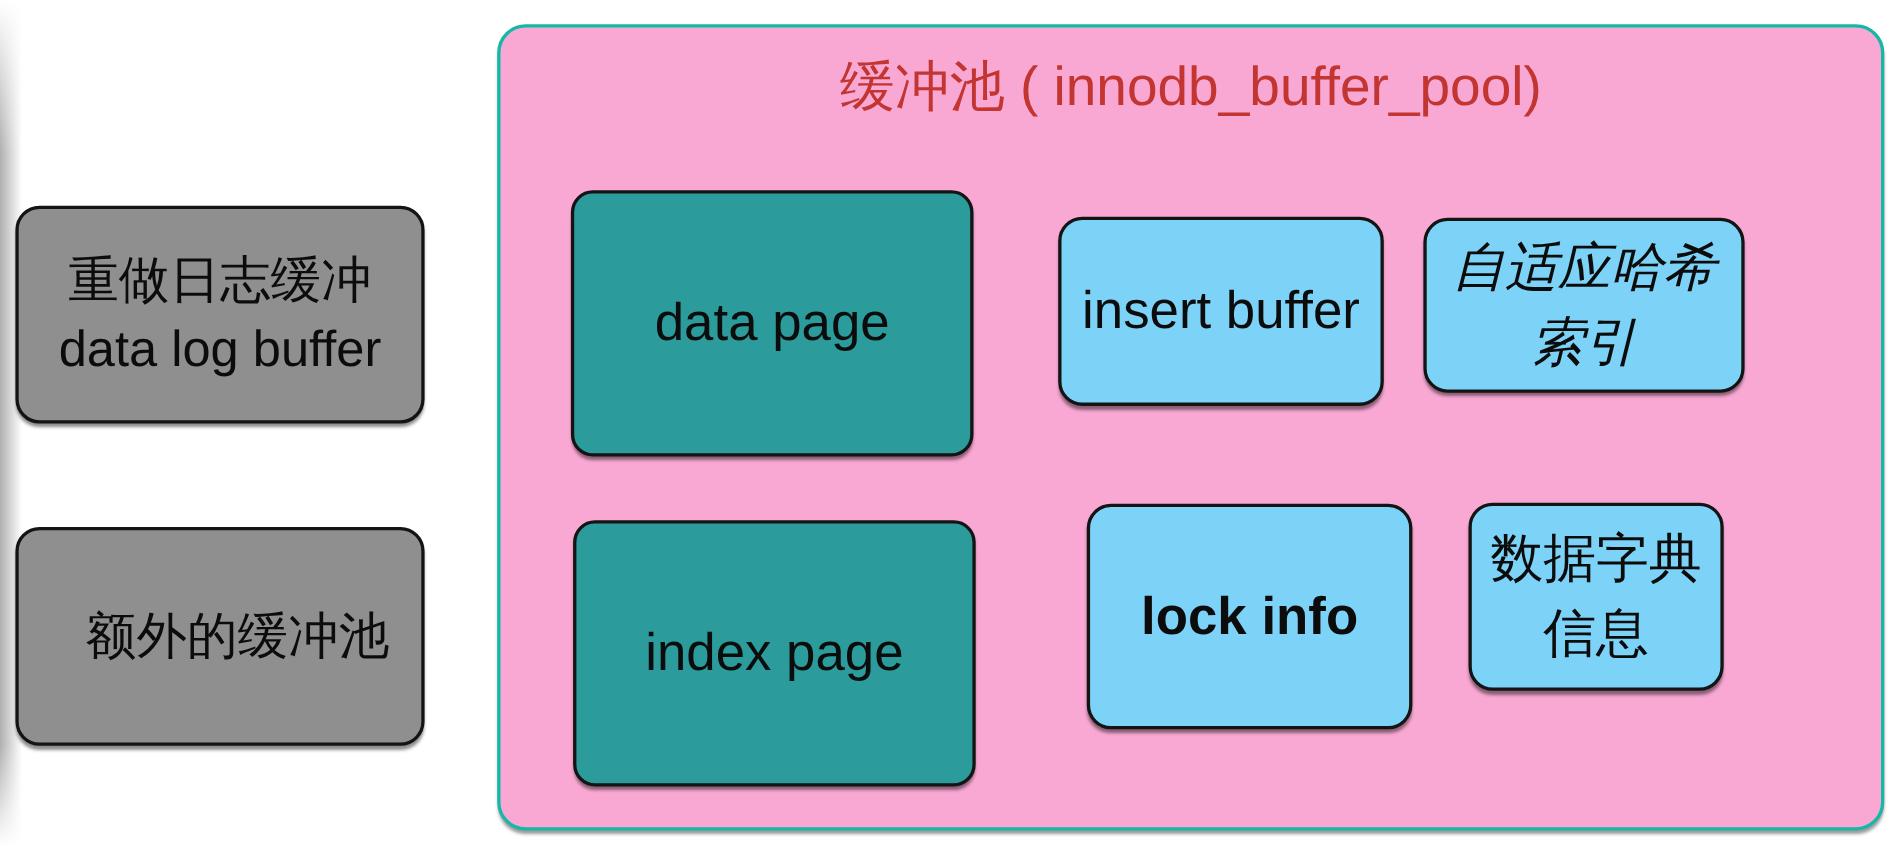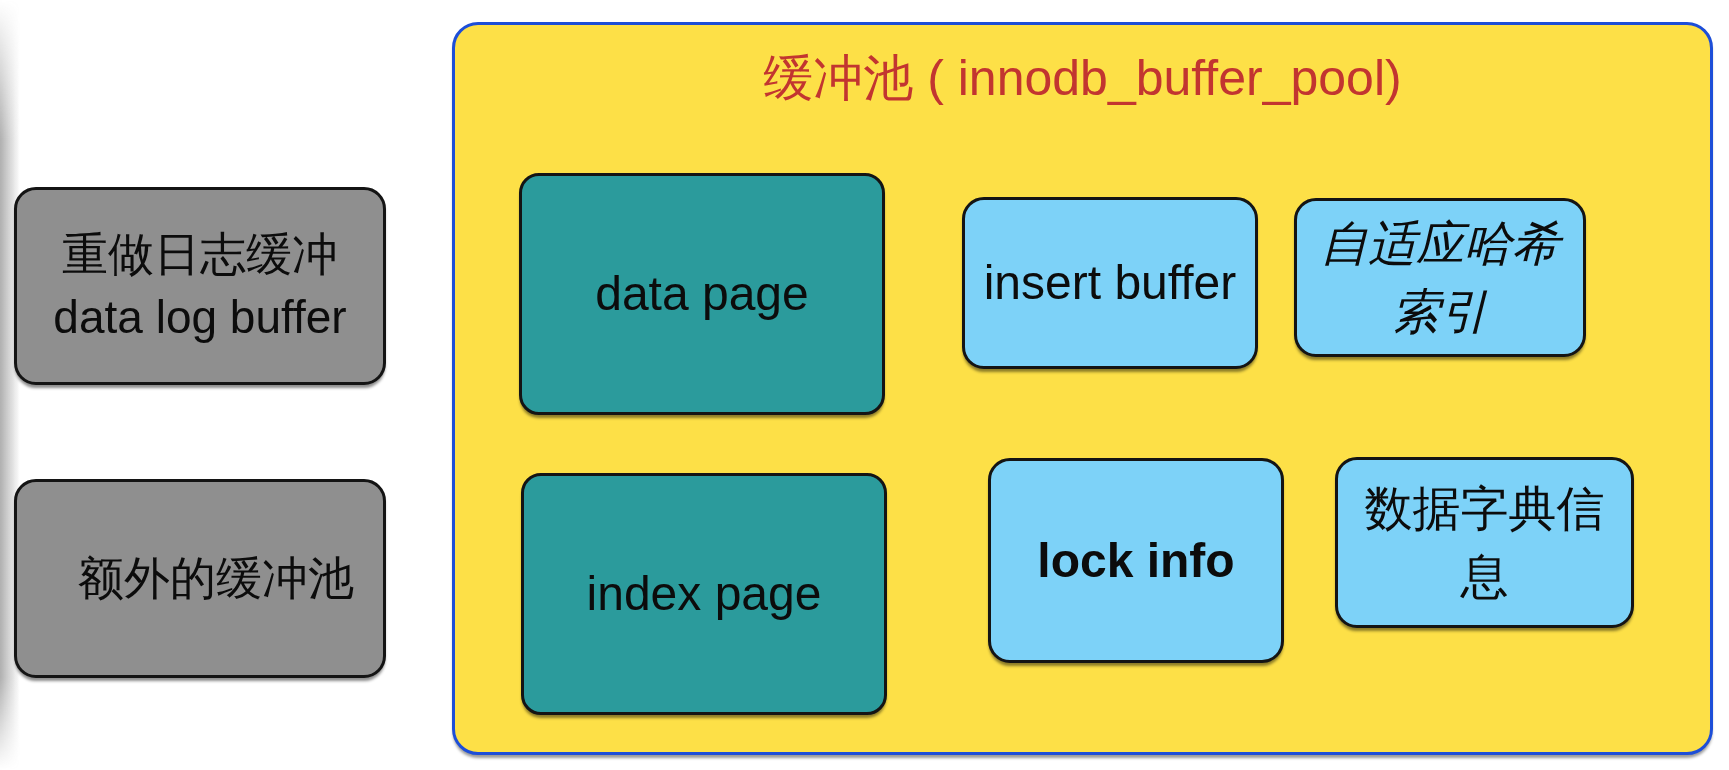--- a/index.html
+++ b/index.html
@@ -48,23 +48,23 @@
   }
   .gray-box.redo   { top: 187px; height: 198px; }
   .gray-box.extra  { top: 479px; height: 199px; padding-left: 32px; }
 
   
   .pool {
     position: absolute;
     left: 452px; top: 22px;
     width: 1261px; height: 733px;
     box-sizing: border-box;
-    border: 3px solid #1d4ed8;
+    border: 3px solid #14b8a6;
     border-radius: 26px;
-    background: #fde047;
+    background: #f9a8d4;
     box-shadow: 0 4px 3px -1px rgba(0,0,0,0.4);
   }
   .pool-title {
     position: absolute;
     left: 0; right: 0;
     top: 26px;
     text-align: center;
     font-size: 50px;
     line-height: 1.1;
     color: #C23530;
@@ -84,21 +84,21 @@
   .node .wrap-cjk {
     display: inline-block;
     max-width: 240px;
   }
   
   .node.data-page     { left: 64px;  top: 148px; width: 366px; height: 242px; }
   .node.index-page    { left: 66px;  top: 448px; width: 366px; height: 242px; }
   .node.insert-buffer { left: 507px; top: 172px; width: 296px; height: 172px; justify-content: center; }
   .node.lock-info     { left: 533px; top: 433px; width: 296px; height: 205px; font-weight: bold; }
   .node.adaptive-hash { left: 839px; top: 173px; width: 292px; height: 159px; font-style: italic; }
-  .node.data-dict     { left: 880px; top: 432px; width: 299px; height: 171px; }
+  .node.data-dict     { left: 880px; top: 432px; width: 232px; height: 171px; }
 </style>
 </head>
 <body>
 
 <div class="canvas">
 
   <div class="edge-shade"></div>
 
   <div class="box gray-box redo">
     <div>重做日志缓冲</div>

